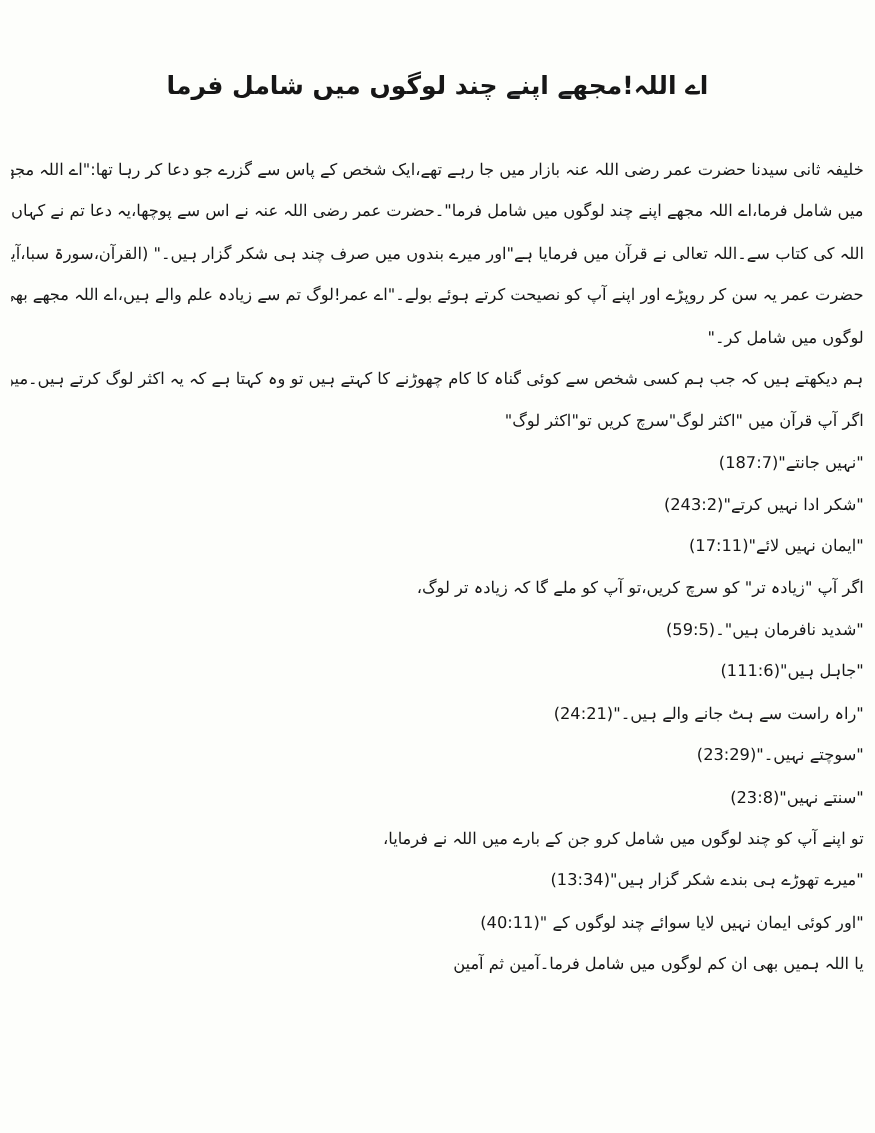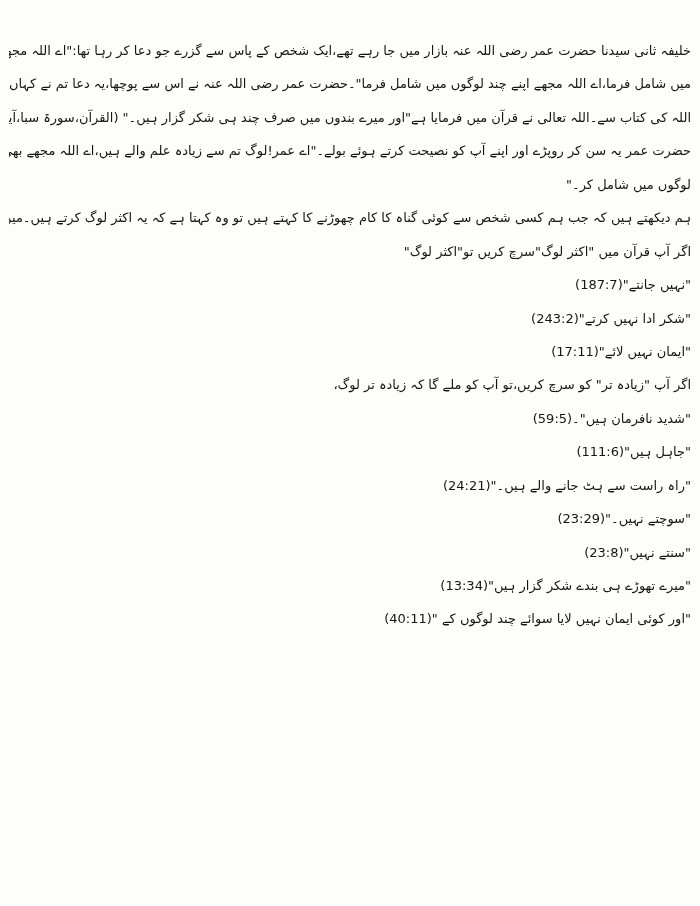--- a/index.html
+++ b/index.html
@@ -40,33 +40,36 @@
   .line.j {
     text-align: justify;
     text-align-last: justify;
     -moz-text-align-last: justify;
   }
 </style>
 </head>
 <body style="background: rgb(253, 254, 251); color: rgb(22, 22, 22);">
 
 <div class="doc">
+  <h1 class="title">اے اللہ!مجھے اپنے چند لوگوں میں شامل فرما</h1>
   <main class="content">
       <div class="line j">خلیفہ ثانی سیدنا حضرت عمر رضی اللہ عنہ بازار میں جا رہے تھے،ایک شخص کے پاس سے گزرے جو دعا کر رہا تھا:"اے اللہ مجھے اپنے چند لوگوں</div>
       <div class="line j">میں شامل فرما،اے اللہ مجھے اپنے چند لوگوں میں شامل فرما"۔حضرت عمر رضی اللہ عنہ نے اس سے پوچھا،یہ دعا تم نے کہاں سے سیکھی؟وہ بولا،</div>
       <div class="line">اللہ کی کتاب سے۔اللہ تعالی نے قرآن میں فرمایا ہے"اور میرے بندوں میں صرف چند ہی شکر گزار ہیں۔" (القرآن،سورۃ سبا،آیت 13)</div>
       <div class="line j">حضرت عمر یہ سن کر روپڑے اور اپنے آپ کو نصیحت کرتے ہوئے بولے۔"اے عمر!لوگ تم سے زیادہ علم والے ہیں،اے اللہ مجھے بھی اپنے چند</div>
       <div class="line">لوگوں میں شامل کر۔"</div>
       <div class="line">ہم دیکھتے ہیں کہ جب ہم کسی شخص سے کوئی گناہ کا کام چھوڑنے کا کہتے ہیں تو وہ کہتا ہے کہ یہ اکثر لوگ کرتے ہیں۔میں کوئی اکیلا تو نہیں۔</div>
       <div class="line">اگر آپ قرآن میں "اکثر لوگ"سرچ کریں تو"اکثر لوگ"</div>
       <div class="line">"نہیں جانتے"(187:7)</div>
       <div class="line">"شکر ادا نہیں کرتے"(243:2)</div>
       <div class="line">"ایمان نہیں لائے"(17:11)</div>
       <div class="line">اگر آپ "زیادہ تر" کو سرچ کریں،تو آپ کو ملے گا کہ زیادہ تر لوگ،</div>
       <div class="line">"شدید نافرمان ہیں"۔(59:5)</div>
       <div class="line">"جاہل ہیں"(111:6)</div>
       <div class="line">"راہ راست سے ہٹ جانے والے ہیں۔"(24:21)</div>
       <div class="line">"سوچتے نہیں۔"(23:29)</div>
       <div class="line">"سنتے نہیں"(23:8)</div>
+      <div class="line">تو اپنے آپ کو چند لوگوں میں شامل کرو جن کے بارے میں اللہ نے فرمایا،</div>
       <div class="line">"میرے تھوڑے ہی بندے شکر گزار ہیں"(13:34)</div>
       <div class="line">"اور کوئی ایمان نہیں لایا سوائے چند لوگوں کے "(40:11)</div>
+      <div class="line">یا اللہ ہمیں بھی ان کم لوگوں میں شامل فرما۔آمین ثم آمین</div>
     </main>
 </div>
 
 </body></html>

